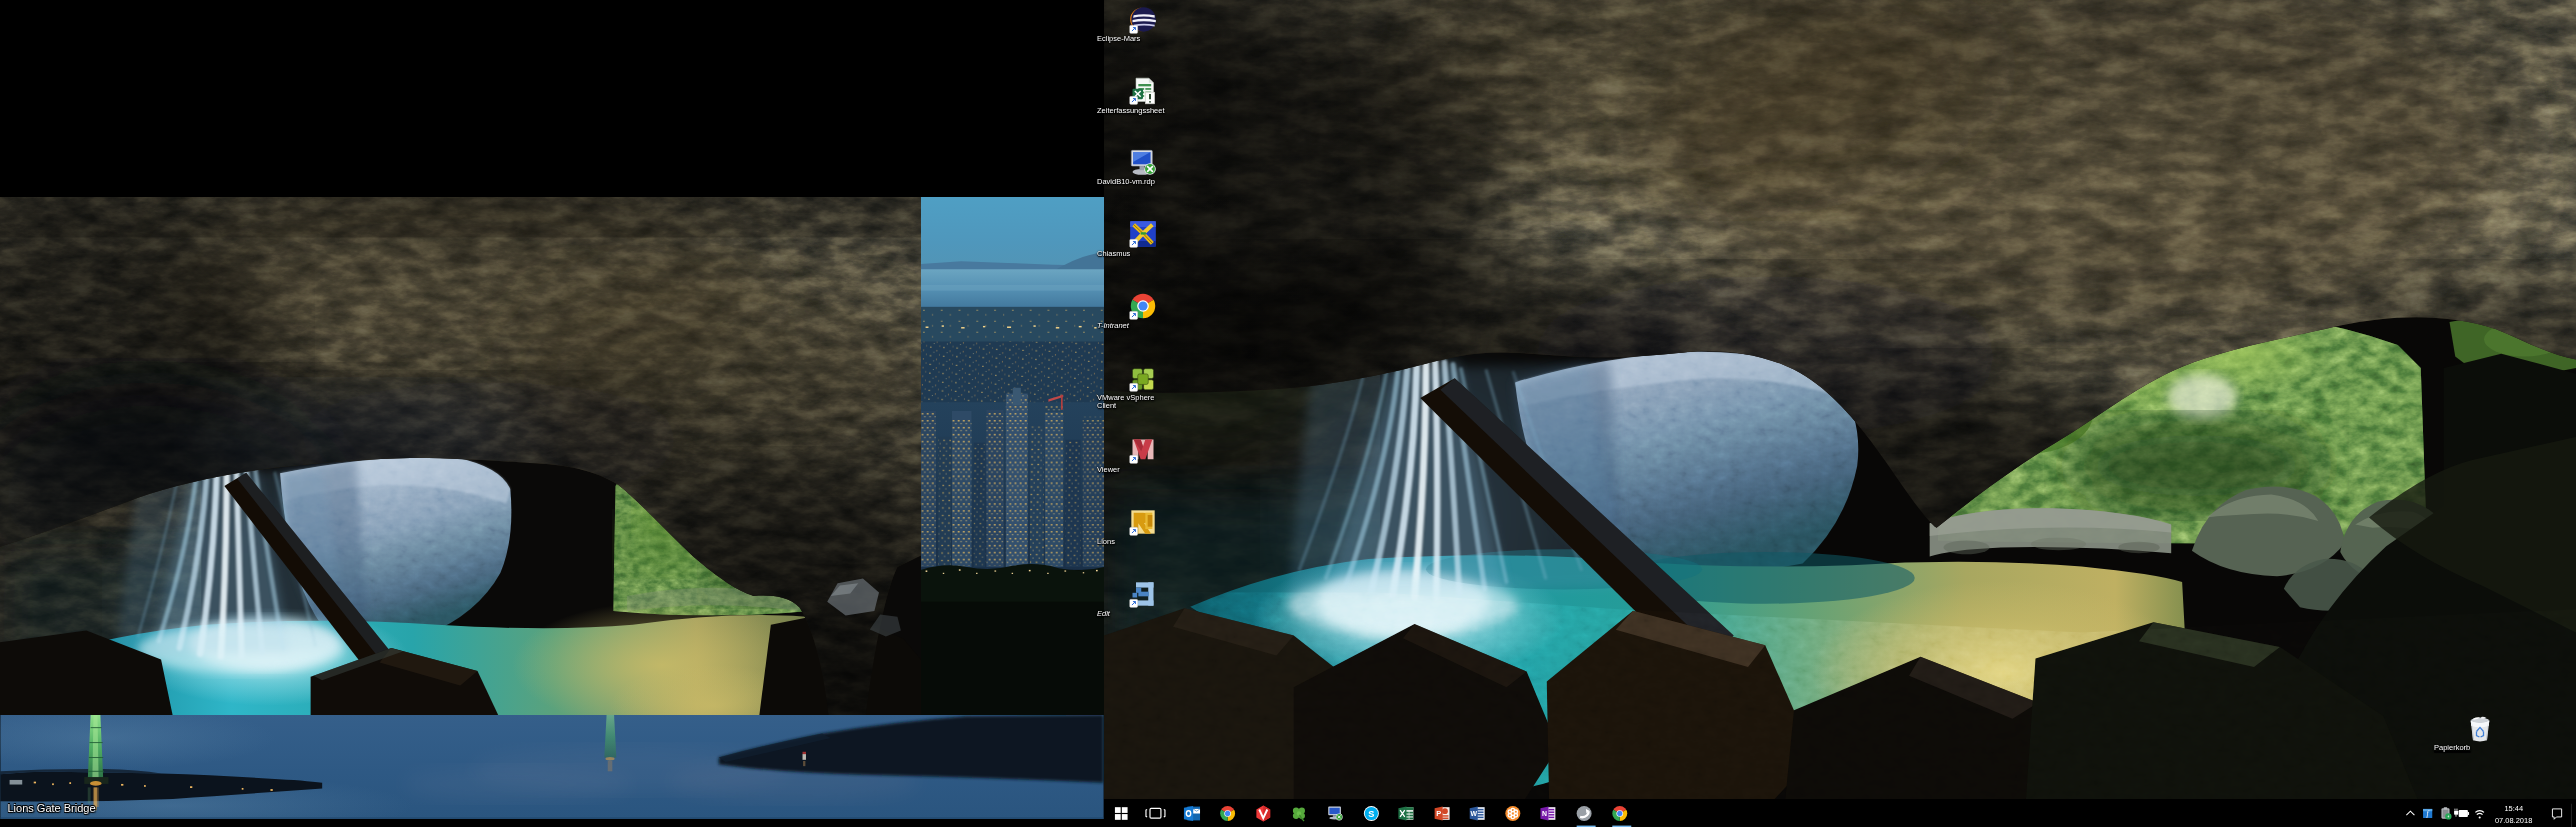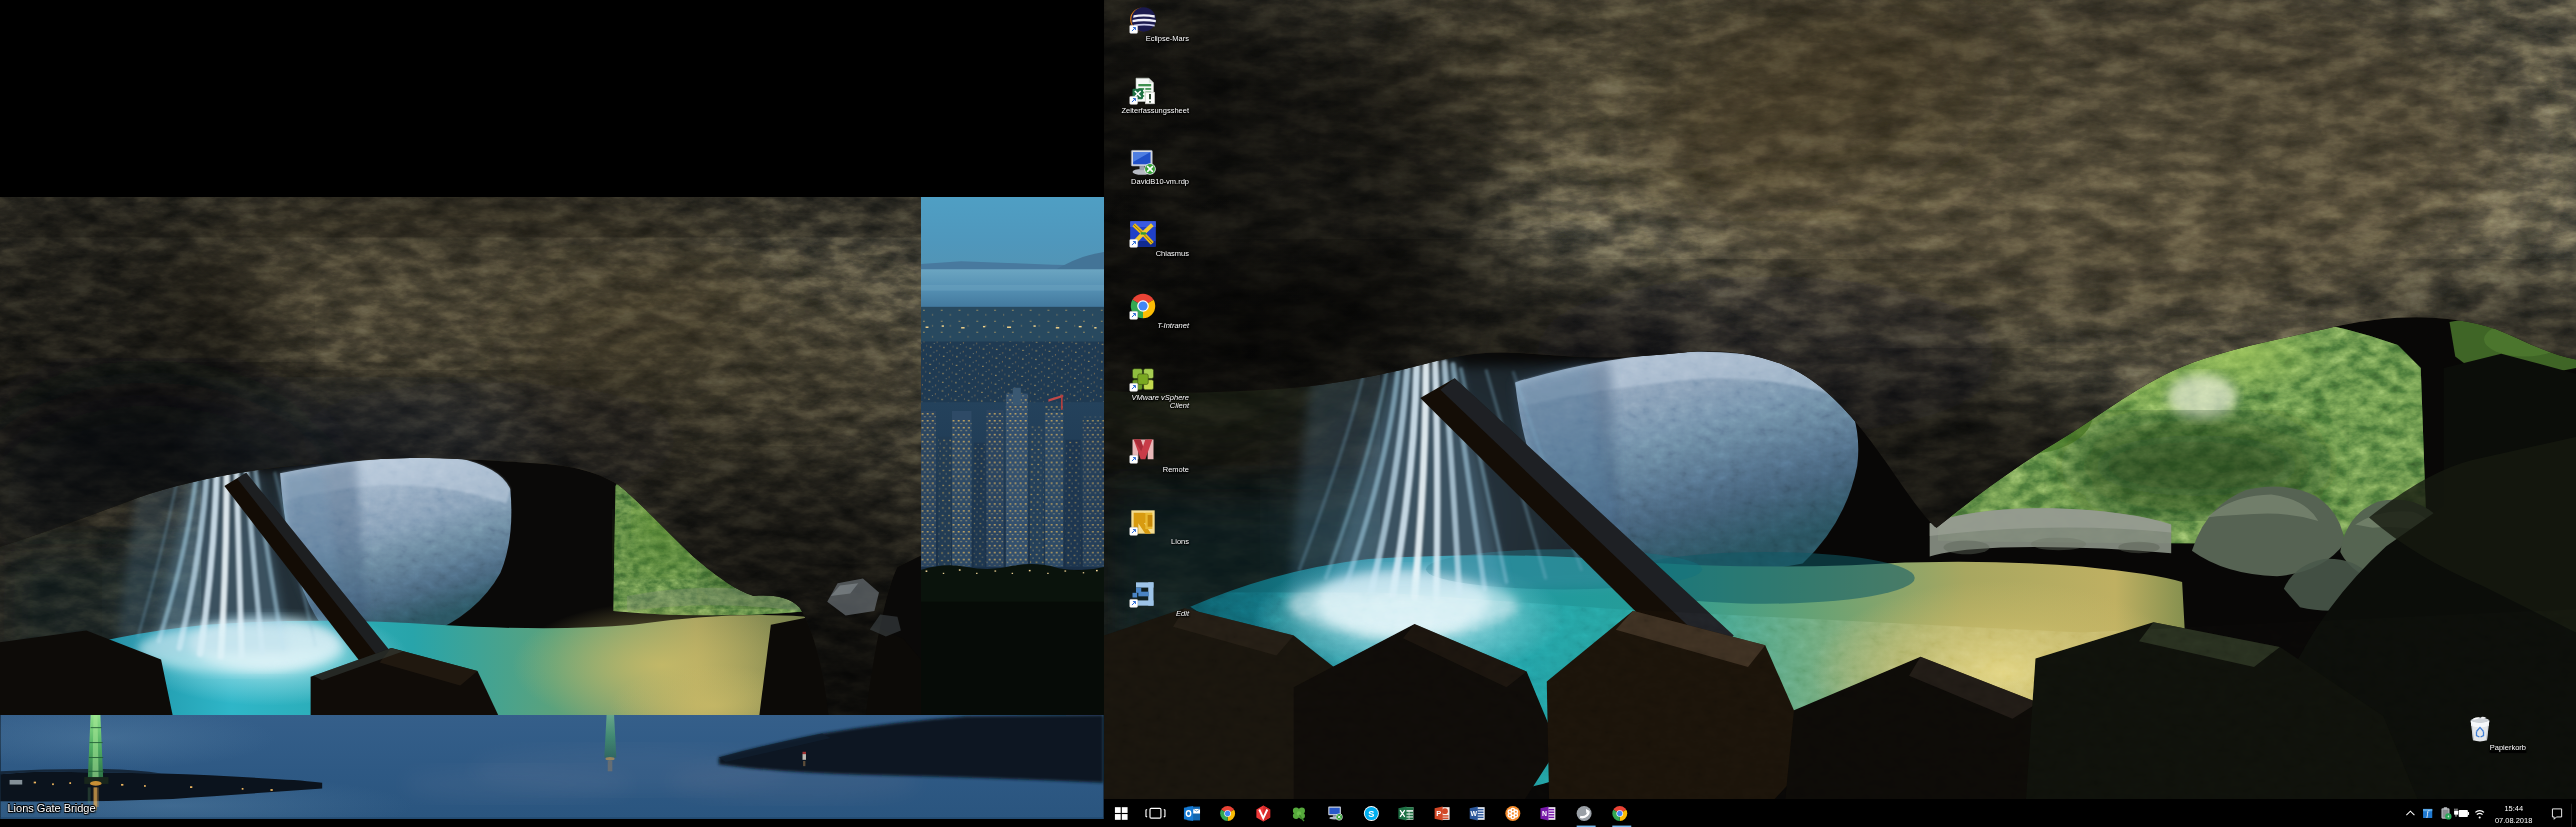--- a/index.html
+++ b/index.html
@@ -1,18 +1,18 @@
 <!DOCTYPE html>
 <html style="font-size:9.2px"><head>
 <meta charset="utf-8">
 <style>
   html,body{margin:0;padding:0;background:#000;}
   #canvas{position:relative;width:2576px;height:828px;background:#000;overflow:hidden;font-family:"Liberation Sans",sans-serif;}
   .abs{position:absolute;}
-  .icon{position:absolute;width:92px;text-align:right;}
+  .icon{position:absolute;width:92px;text-align:left;}
   .icon svg{display:block;margin:0 auto;}
   .ilabel{margin-top:1.7px;font-size:7.5px;line-height:8px;color:#fff;white-space:nowrap;text-shadow:0 0.6px 1.2px #000,0.6px 0.6px 1.2px #000,0 0 1.7px #000;}
 </style>
 </head>
 <body>
 <div id="canvas">
 
   <div class="abs" style="left:0;top:197px;width:921px;height:518px;" id="leftcave">
   <svg width="921" height="518" viewBox="0 0 1601 896" preserveAspectRatio="none">
   <defs>
@@ -685,34 +685,34 @@
         <rect x="25" y="8" width="17" height="17" rx="3" fill="#a8ce52"></rect>
         <rect x="6" y="27" width="17" height="17" rx="3" fill="#6a9a28"></rect>
         <rect x="25" y="27" width="17" height="17" rx="3" fill="#c3d94e"></rect>
       </g>
       <rect x="15" y="17" width="18" height="18" rx="3" fill="#7aa821" stroke="#3a4a12" stroke-width="1"></rect>
       <g transform="translate(1,33)">
             <rect width="14" height="14" rx="2" fill="#fff" stroke="#9a9a9a" stroke-width="0.5"></rect>
             <path d="M4,10 L10,4 M10,4 H5.8 M10,4 V8.2" stroke="#2a6ad4" stroke-width="1.7" fill="none"></path>
           </g>
     </svg>
-    <div class="ilabel" style="white-space:normal;font-style:italic;">VMware vSphere<br>Client</div>
+    <div class="ilabel" style="white-space:normal;">VMware vSphere<br>Client</div>
   </div>
 
   <div class="icon" style="left:1097px;top:436px;">
     <svg width="28" height="28" viewBox="0 0 48 48">
       <path d="M6,6 L16,6 L16,40 L6,40 Z M32,6 L42,6 L42,40 L32,40 Z M16,6 L24,26 L32,6 Z" fill="#e8b8b8"></path>
       <path d="M8,6 L20,6 L24,18 L28,6 L40,6 L28,40 L20,40 Z" fill="#c83c48"></path>
       <path d="M8,6 L20,6 L24,18 L21,26 Z" fill="#a82c38"></path>
       <g transform="translate(1,33)">
             <rect width="14" height="14" rx="2" fill="#fff" stroke="#9a9a9a" stroke-width="0.5"></rect>
             <path d="M4,10 L10,4 M10,4 H5.8 M10,4 V8.2" stroke="#2a6ad4" stroke-width="1.7" fill="none"></path>
           </g>
     </svg>
-    <div class="ilabel">Remote</div>
+    <div class="ilabel">Viewer</div>
   </div>
 
   <div class="icon" style="left:1097px;top:508px;">
     <svg width="28" height="28" viewBox="0 0 48 48">
       <rect x="4" y="4" width="40" height="40" fill="#f5dc8e"></rect>
       <path d="M8,8 L24,8 Q34,8 34,17 Q34,24 26,26 L38,44 L28,44 L16,26 L16,44 L8,44 Z" fill="#d89b10"></path>
       <rect x="28" y="8" width="12" height="28" fill="#e8b830"></rect>
       <rect x="32" y="12" width="8" height="20" fill="#c8890a"></rect>
       <g transform="translate(1,33)">
             <rect width="14" height="14" rx="2" fill="#fff" stroke="#9a9a9a" stroke-width="0.5"></rect>

